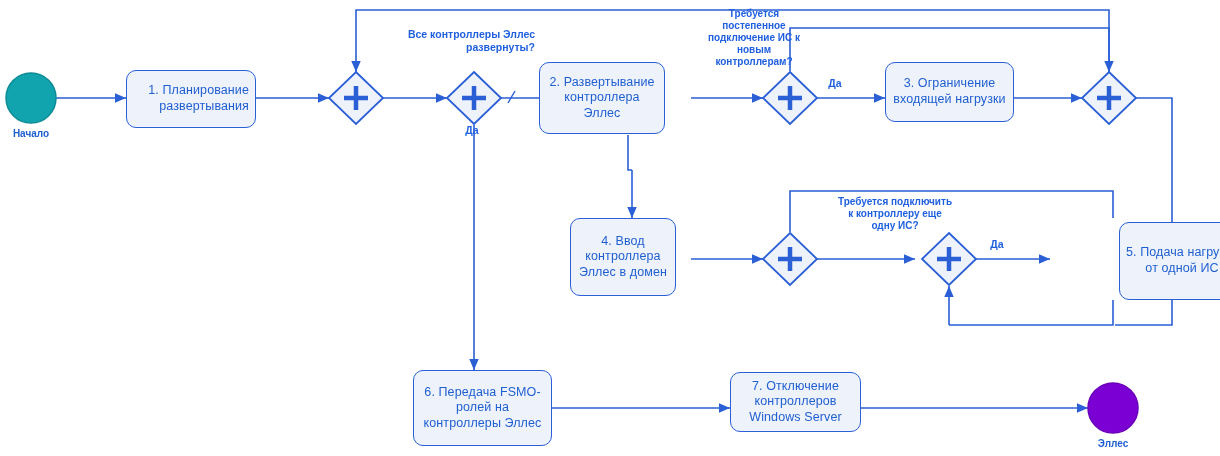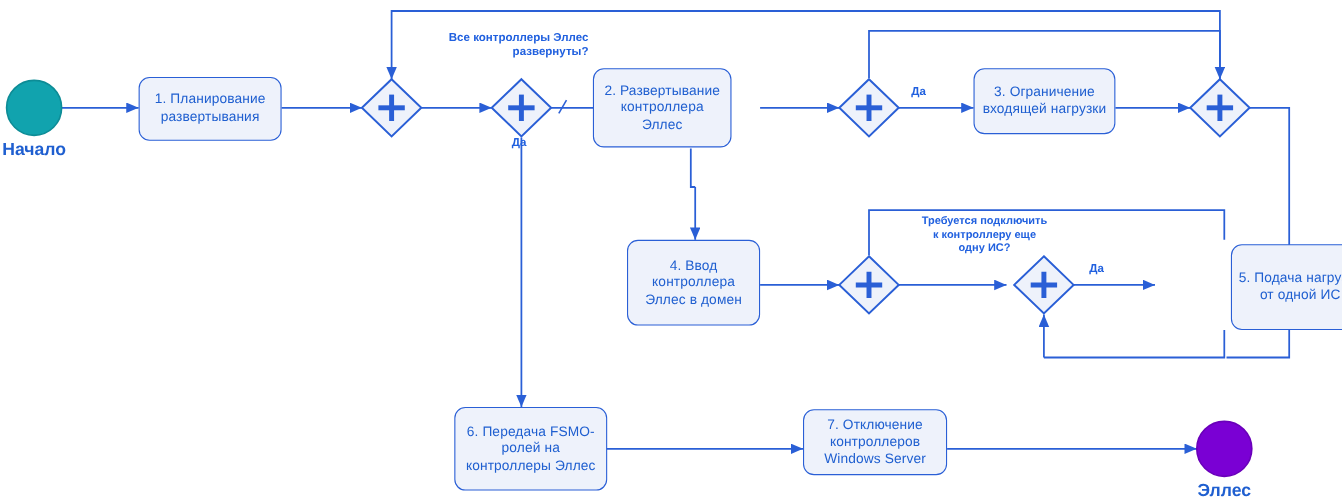--- a/index.html
+++ b/index.html
@@ -36,21 +36,21 @@
   }
   .task {
     background: #eef2fb;
     border: 1px solid #2a5fd6;
     border-radius: 10px;
     padding: 4px 6px;
   }
   .circle-label {
     position: absolute;
     color: #1f5fd0;
-    font-size: 16px;
+    font-size: 10px;
     font-weight: bold;
     text-align: center;
     white-space: nowrap;
   }
   .edge-label {
     position: absolute;
     color: #2060df;
     font-size: 10.5px;
     font-weight: bold;
     line-height: 1.2;
@@ -137,51 +137,52 @@
       <path d="M778,259 L802,259"></path>
         <path d="M790,247 L790,271"></path>
       <path d="M937,259 L961,259"></path>
         <path d="M949,247 L949,271"></path>
     </g>
 
     <circle cx="31" cy="98" r="25" fill="#11a3ae" stroke="#0d8c96" stroke-width="1.5"></circle>
     <circle cx="1113" cy="408" r="25" fill="#7a00d4" stroke="#6a00ba" stroke-width="1.5"></circle>
   </svg>
 
-  <div class="node task" style="left:126px; top:70px; width:130px; height:58px;">
+  <div class="node task" style="left:126px; top:70px; width:130px; height:58px;text-align:right;">
     <span>1. Планирование развертывания</span>
   </div>
 
   <div class="node task" style="left:539px; top:62px; width:126px; height:72px;">
     <span>2. Развертывание контроллера Эллес</span>
   </div>
 
   <div class="node task" style="left:885px; top:62px; width:129px; height:60px;">
     <span>3. Ограничение входящей нагрузки</span>
   </div>
 
-  <div class="node task" style="left:570px; top:218px; width:121px; height:78px;">
+  <div class="node task" style="left:570px; top:218px; width:106px; height:78px;">
     <span>4. Ввод контроллера Эллес в домен</span>
   </div>
 
   <div class="node task" style="left:1108px; top:222px; width:126px; height:78px;margin-left:11px;">
     <span>5. Подача нагрузки от одной ИС</span>
   </div>
 
   <div class="node task" style="left:413px; top:370px; width:139px; height:76px;">
     <span>6. Передача FSMO-ролей на контроллеры Эллес</span>
   </div>
 
   <div class="node task" style="left:730px; top:372px; width:131px; height:60px;">
     <span>7. Отключение контроллеров Windows Server</span>
   </div>
 
   <div class="circle-label" style="left:0px; top:128px; width:62px;">Начало</div>
   <div class="circle-label" style="left:1082px; top:438px; width:62px;">Эллес</div>
 
   <div class="edge-label" style="left:380px; top:28px; width:155px;text-align:right;">Все контроллеры Эллес развернуты?</div>
+  <div class="edge-label small" style="left:699px; top:8px; width:110px;">Требуется постепенное подключение ИС к новым контроллерам?</div>
   <div class="edge-label small" style="left:835px; top:196px; width:120px;">Требуется подключить к контроллеру еще одну ИС?</div>
 
   <div class="edge-label" style="left:450px; top:124px; width:44px;">Да</div>
   <div class="edge-label" style="left:820px; top:77px; width:30px;">Да</div>
   <div class="edge-label" style="left:982px; top:238px; width:30px;">Да</div>
 
 </div>
 
 </body></html>

